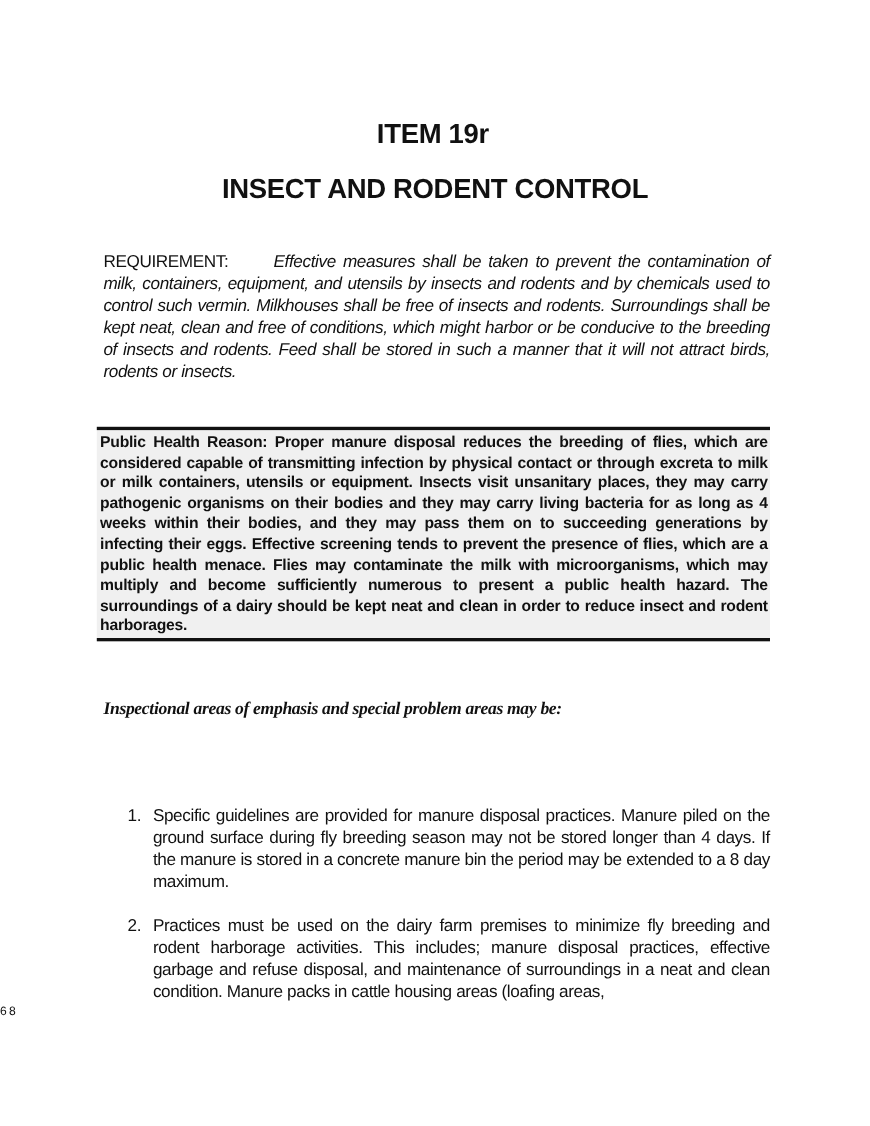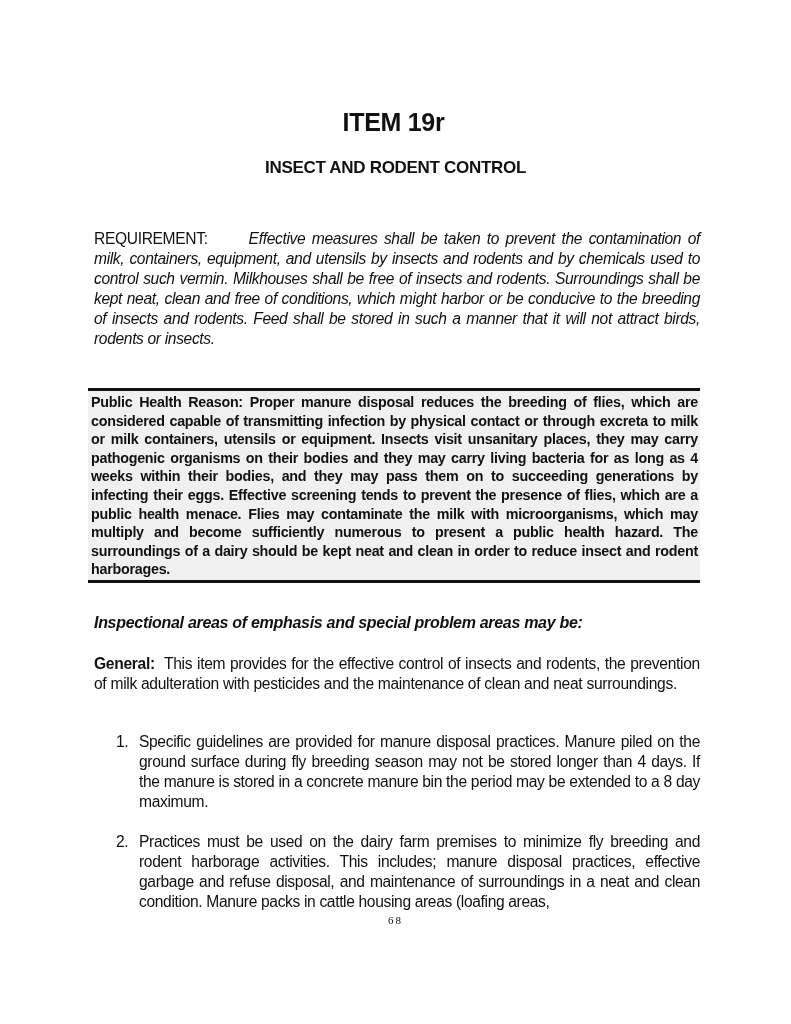--- a/index.html
+++ b/index.html
@@ -31,21 +31,21 @@
       font-size: 25px;
       letter-spacing: -0.3px;
     }
     .item-title {
       position: absolute;
       top: 158px;
       left: 0;
       width: 791px;
       text-align: center;
       font-weight: bold;
-      font-size: 17px;
+      font-size: 25px;
       letter-spacing: -0.3px;
     }
     .requirement {
       position: absolute;
       top: 229px;
       left: 94px;
       width: 606px;
       font-size: 15.6px;
       line-height: 20px;
       text-align: justify;
@@ -72,27 +72,28 @@
     }
     .phr-text {
       font-weight: bold;
       font-size: 14.3px;
       line-height: 18.6px;
       text-align: justify;
       letter-spacing: -0.25px;
     }
     .inspection-heading {
       position: absolute;
-      top: 614px;
+      top: 636px;
       left: 94px;
       width: 606px;
       font-weight: bold;
       font-style: italic;
       font-size: 16px;
       letter-spacing: -0.3px;
+      font-family: Liberation Serif, serif;
     }
     .general {
       position: absolute;
       top: 654px;
       left: 94px;
       width: 606px;
       font-size: 15.6px;
       line-height: 20px;
       text-align: justify;
       letter-spacing: -0.3px;
@@ -121,22 +122,21 @@
     .list-item .num {
       position: absolute;
       left: 0;
       top: 0;
     }
     .page-number {
       position: absolute;
       top: 914px;
       left: 0;
       width: 791px;
-      text-align: center;
-      font-family: Liberation Serif, serif;
+      font-family: Liberation Sans, sans-serif;
       font-size: 11px;
       letter-spacing: 2px;
     }
   </style>
 </head>
 <body>
 
 <div class="page">
 
   <div class="item-number">ITEM 19r</div>
@@ -146,24 +146,20 @@
     <span class="label">REQUIREMENT:</span>&nbsp;
     <span class="body">Effective measures shall be taken to prevent the contamination of milk, containers, equipment, and utensils by insects and rodents and by chemicals used to control such vermin.  Milkhouses shall be free of insects and rodents. Surroundings shall be kept neat, clean and free of conditions, which might harbor or be conducive to the breeding of insects and rodents.  Feed shall be stored in such a manner that it will not attract birds, rodents or insects.</span>
   </div>
 
   <div class="phr-box">
     <div class="phr-text">Public Health Reason: Proper manure disposal reduces the breeding of flies, which are considered capable of transmitting infection by physical contact or through excreta to milk or milk containers, utensils or equipment.  Insects visit unsanitary places, they may carry pathogenic organisms on their bodies and they may carry living bacteria for as long as 4 weeks within their bodies, and they may pass them on to succeeding generations by infecting their eggs.  Effective screening tends to prevent the presence of flies, which are a public health menace.  Flies may contaminate the milk with microorganisms, which may multiply and become sufficiently numerous to present a public health hazard.  The surroundings of a dairy should be kept neat and clean in order to reduce insect and rodent harborages.</div>
   </div>
 
   <div class="inspection-heading">Inspectional areas of emphasis and special problem areas may be:</div>
 
-  <div class="general">
-    <span class="label">General:</span>&nbsp;
-    <span>This item provides for the effective control of insects and rodents, the prevention of milk adulteration with pesticides and the maintenance of clean and neat surroundings.</span>
-  </div>
 
   <ol class="list">
     <li class="list-item">
       <span class="num">1.</span>
       <span>Specific guidelines are provided for manure disposal practices.  Manure piled on the ground surface during fly breeding season may not be stored longer than 4 days.  If the manure is stored in a concrete manure bin the period may be extended to a 8 day maximum.</span>
     </li>
     <li class="list-item">
       <span class="num">2.</span>
       <span>Practices must be used on the dairy farm premises to minimize fly breeding and rodent harborage activities.  This includes; manure disposal practices, effective garbage and refuse disposal, and maintenance of surroundings in a neat and clean condition. Manure packs in cattle housing areas (loafing areas,</span>
     </li>

